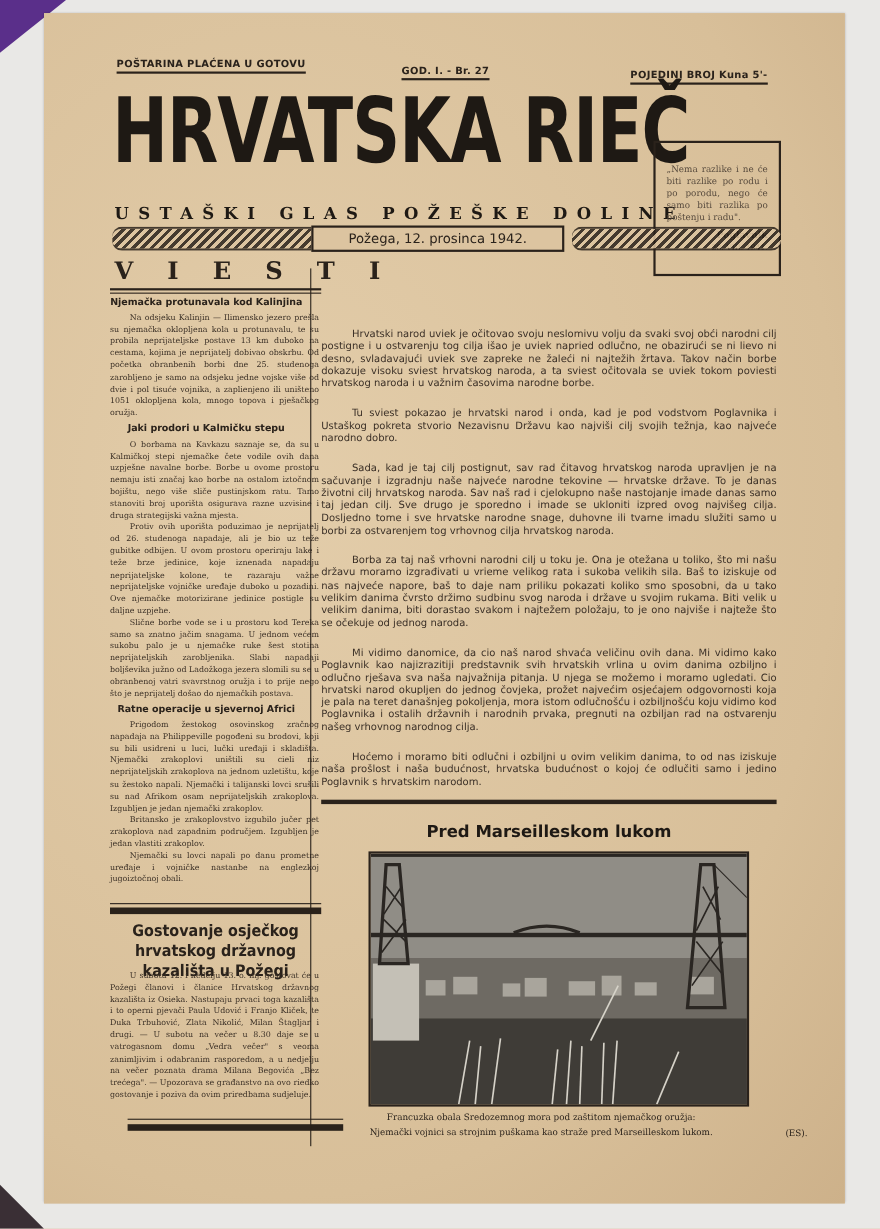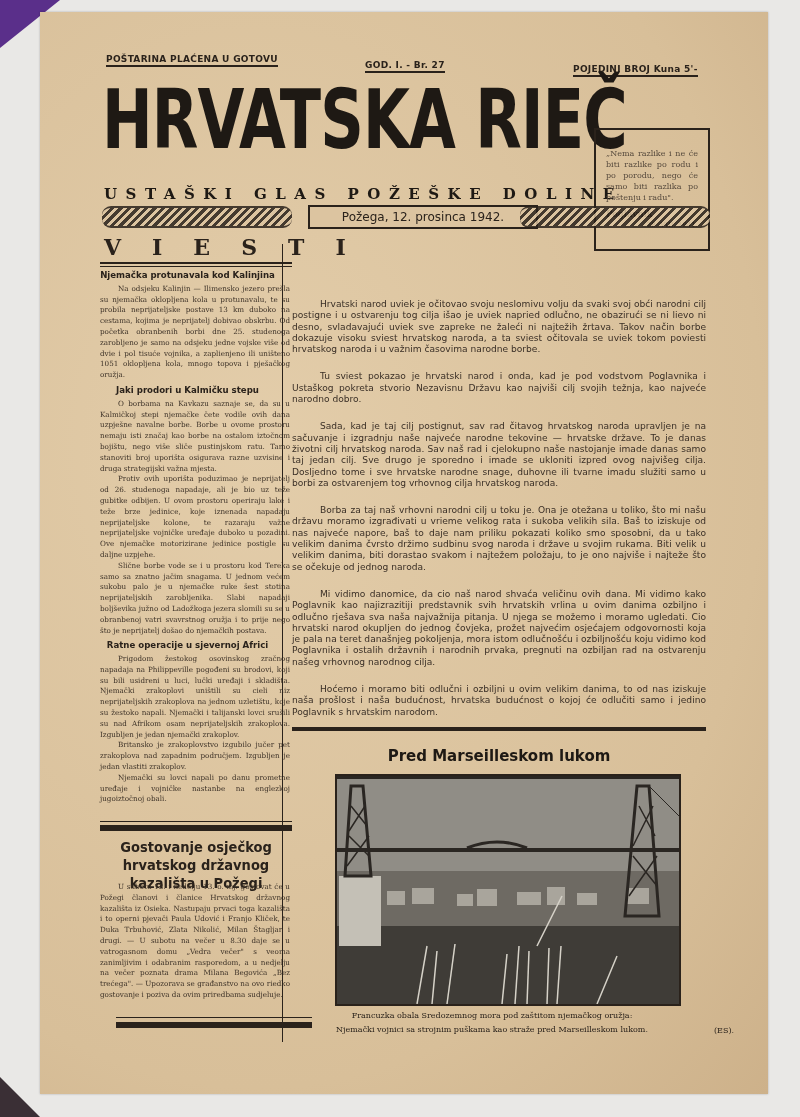--- a/index.html
+++ b/index.html
@@ -45,21 +45,21 @@
   }
   .datebox {
     border:2px solid #2a221b; background:#dcc4a0;
     font-family:"DejaVu Sans", sans-serif; font-size:12px; text-align:center;
     line-height:20px;
   }
   .quotebox {
     border:2px solid #2a221b; padding:18px 10px;
     font-family:"DejaVu Serif", serif; font-size:8px; line-height:11px; color:#574a3d;margin-top:38px;
   }
-  .quote-sign { text-align:left; font-weight:bold; font-size:8.5px; margin-top:6px; color:#2a221b;}
+  .quote-sign { text-align:right; font-weight:bold; font-size:8.5px; margin-top:6px; color:#2a221b;}
   .quote-date { text-align:right; font-size:7px; color:#2a221b;}
   .viesti-head {
     font-family:"DejaVu Serif", serif; font-weight:bold; font-size:22px; letter-spacing:31px;
   }
   .dbl-rule { border-top:2px solid #2a221b; border-bottom:1px solid #2a221b; height:2px; }
   .thick-rule { height:6px; background:#2a221b; }
   .thin-rule { height:1px; background:#2a221b; }
   .col-left { font-size:7.2px; line-height:10.8px; text-align:justify; color:#3b3026; }
   .col-left h3 {
     font-family:"DejaVu Sans", sans-serif; font-weight:bold; font-size:8.6px; margin:4px 15px 3px 0;
@@ -101,21 +101,21 @@
   <div class="abs masthead" style="left:62px; top:68px;">HRVATSKA RIEČ</div>
   <div class="abs subtitle" style="left:64px; top:173px;">USTAŠKI GLAS POŽEŠKE DOLINE</div>
 
   <div class="abs quotebox" style="left:554px; top:78px; width:92px;">
     <div style="text-align:justify;">„Nema razlike i ne će biti razlike po rodu i po porodu, nego će samo biti razlika po poštenju i radu".</div>
     <div class="quote-sign">Poglavnik</div>
     <div class="quote-date">28. VIII. 1941.</div>
   </div>
 
   <div class="abs rope" style="left:62px; top:194px; width:190px;"></div>
-  <div class="abs datebox" style="left:268px; top:193px; width:226px;">Požega, 12. prosinca 1942.</div>
+  <div class="abs datebox" style="left:243px; top:193px; width:226px;">Požega, 12. prosinca 1942.</div>
   <div class="abs rope" style="left:480px; top:194px; width:190px;"></div>
 
   <div class="abs viesti-head" style="left:64px; top:222px;">VIESTI</div>
   <div class="abs dbl-rule" style="left:60px; top:250px; width:192px;"></div>
 
   <div class="abs col-left" style="left:60px; top:254px; width:190px;">
     <div>
       <h3>Njemačka protunavala kod Kalinjina</h3>
       <p>Na odsjeku Kalinjin — Ilimensko jezero prešla su njemačka oklopljena kola u protunavalu, te su probila neprijateljske postave 13 km duboko na cestama, kojima je neprijatelj dobivao obskrbu. Od početka obranbenih borbi dne 25. studenoga zarobljeno je samo na odsjeku jedne vojske više od dvie i pol tisuće vojnika, a zaplienjeno ili uništeno 1051 oklopljena kola, mnogo topova i pješačkog oružja.</p>
     </div>

